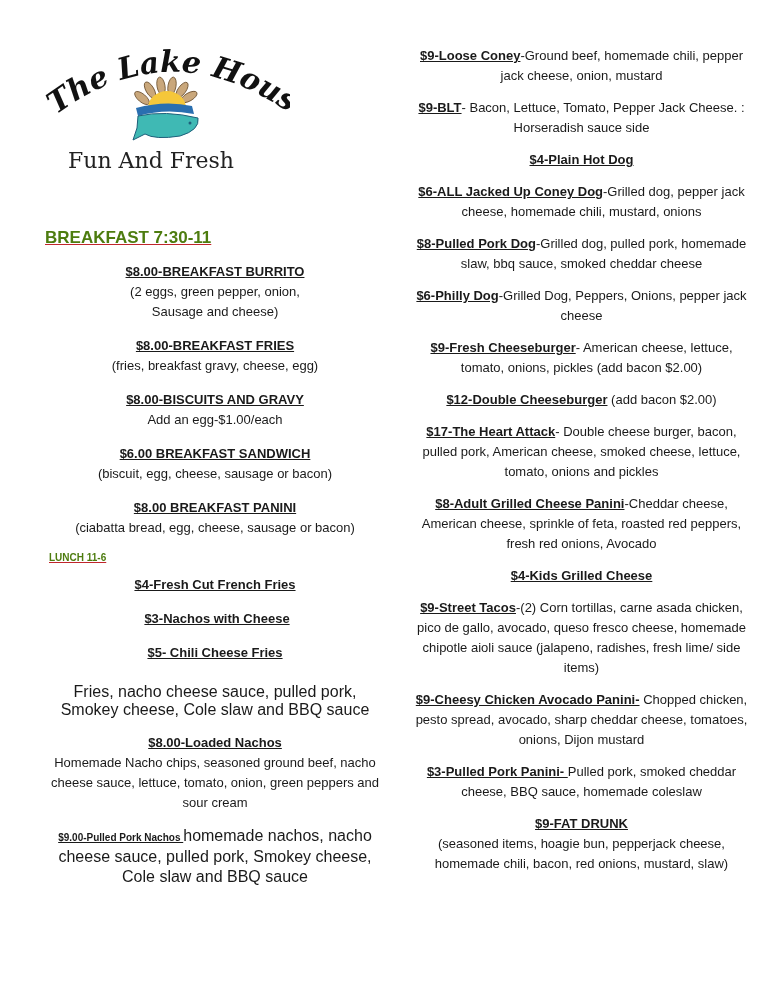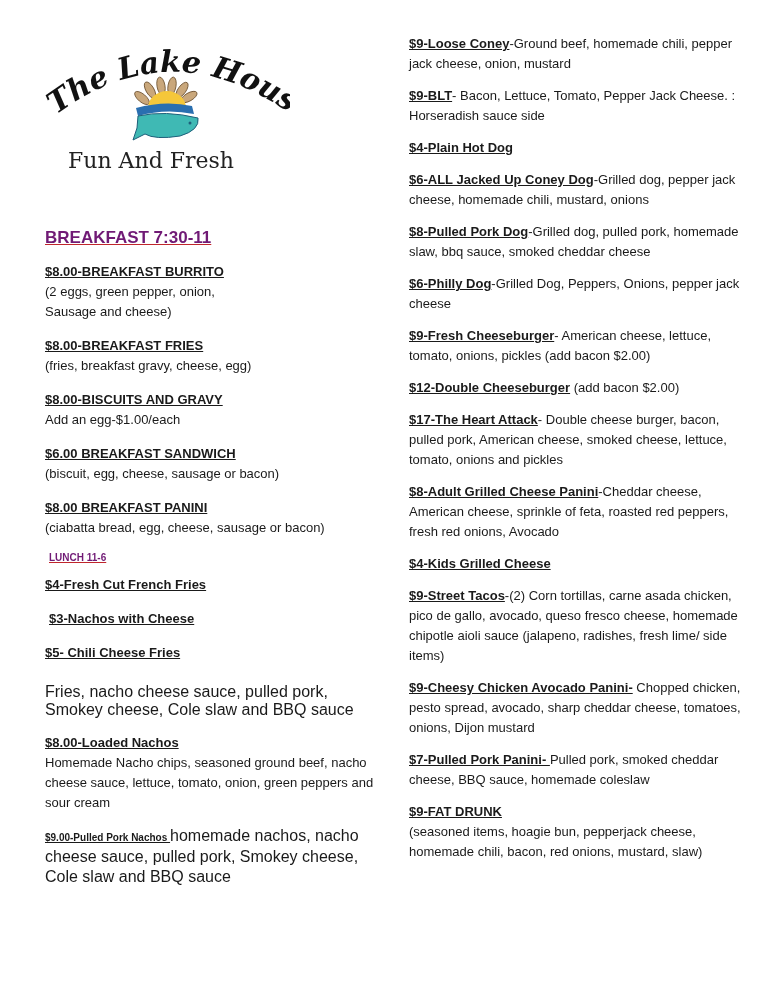--- a/index.html
+++ b/index.html
@@ -1,31 +1,31 @@
 <!DOCTYPE html>
 <html><head>
 <meta charset="utf-8">
 <style>
   html, body { margin: 0; padding: 0; background: #ffffff; }
   body { width: 773px; height: 1000px; position: relative; overflow: hidden;
          font-family: "Liberation Sans", "DejaVu Sans", sans-serif; color: #1a1a1a; }
   .logo { position: absolute; left: 40px; top: 40px; width: 250px; height: 140px; }
   .col { position: absolute; }
   .col-left { left: 45px; top: 228px; width: 340px; }
-  .col-right { left: 409px; top: 34px; width: 345px; }
-  .section-head { color: #701a75; font-weight: bold; text-decoration: underline;
+  .col-right { left: 409px; top: 46px; width: 345px; text-align: center; }
+  .section-head { color: #4d7c0f; font-weight: bold; text-decoration: underline;
                   text-decoration-color: #c0262c; }
   .breakfast-head { font-size: 17px; margin: 0 0 14px 0; }
   .lunch-head { font-size: 10px; margin: 6px 0 12px 4px; }
   .item { margin: 0 0 12px 0; font-size: 13px; line-height: 20px; }
   .item .title { font-weight: bold; text-decoration: underline; }
   .item .desc { font-weight: normal; }
   .item.small .desc { font-size: 16px; line-height: 18px; }
   .block-desc { display: block; }
-  .left .item { margin-bottom: 14px; }
+  .left .item { margin-bottom: 14px; text-align: center; }
 </style>
 </head>
 <body>
 
 <div class="logo">
   <svg width="250" height="140" viewBox="0 0 250 140">
     <defs>
       <path id="arc" d="M 12 78 Q 125 -10 245 70"></path>
     </defs>
     <text font-family="DejaVu Serif, serif" font-style="italic" font-weight="bold" font-size="30" fill="#111">
@@ -104,15 +104,15 @@
   <div class="item"><span class="title">$6-ALL Jacked Up Coney Dog</span><span class="desc">-Grilled dog, pepper jack cheese, homemade chili, mustard, onions</span></div>
   <div class="item"><span class="title">$8-Pulled Pork Dog</span><span class="desc">-Grilled dog, pulled pork, homemade slaw, bbq sauce, smoked cheddar cheese</span></div>
   <div class="item"><span class="title">$6-Philly Dog</span><span class="desc">-Grilled Dog, Peppers, Onions, pepper jack cheese</span></div>
   <div class="item"><span class="title">$9-Fresh Cheeseburger</span><span class="desc">- American cheese, lettuce, tomato, onions, pickles (add bacon $2.00)</span></div>
   <div class="item"><span class="title">$12-Double Cheeseburger</span><span class="desc"> (add bacon $2.00)</span></div>
   <div class="item"><span class="title">$17-The Heart Attack</span><span class="desc">- Double cheese burger, bacon, pulled pork, American cheese, smoked cheese, lettuce, tomato, onions and pickles</span></div>
   <div class="item"><span class="title">$8-Adult Grilled Cheese Panini</span><span class="desc">-Cheddar cheese, American cheese, sprinkle of feta, roasted red peppers, fresh red onions, Avocado</span></div>
   <div class="item"><span class="title">$4-Kids Grilled Cheese</span><span class="desc"></span></div>
   <div class="item"><span class="title">$9-Street Tacos</span><span class="desc">-(2) Corn tortillas, carne asada chicken, pico de gallo, avocado, queso fresco cheese, homemade chipotle aioli sauce (jalapeno, radishes, fresh lime/ side items)</span></div>
   <div class="item"><span class="title">$9-Cheesy Chicken Avocado Panini-</span><span class="desc"> Chopped chicken, pesto spread, avocado, sharp cheddar cheese, tomatoes, onions, Dijon mustard</span></div>
-  <div class="item"><span class="title">$7-Pulled Pork Panini- </span><span class="desc">Pulled pork, smoked cheddar cheese, BBQ sauce, homemade coleslaw</span></div>
+  <div class="item"><span class="title">$3-Pulled Pork Panini- </span><span class="desc">Pulled pork, smoked cheddar cheese, BBQ sauce, homemade coleslaw</span></div>
   <div class="item"><span class="title">$9-FAT DRUNK</span><span class="desc block-desc">(seasoned items, hoagie bun, pepperjack cheese, homemade chili, bacon, red onions, mustard, slaw)</span></div>
 </div>
 
 </body></html>

